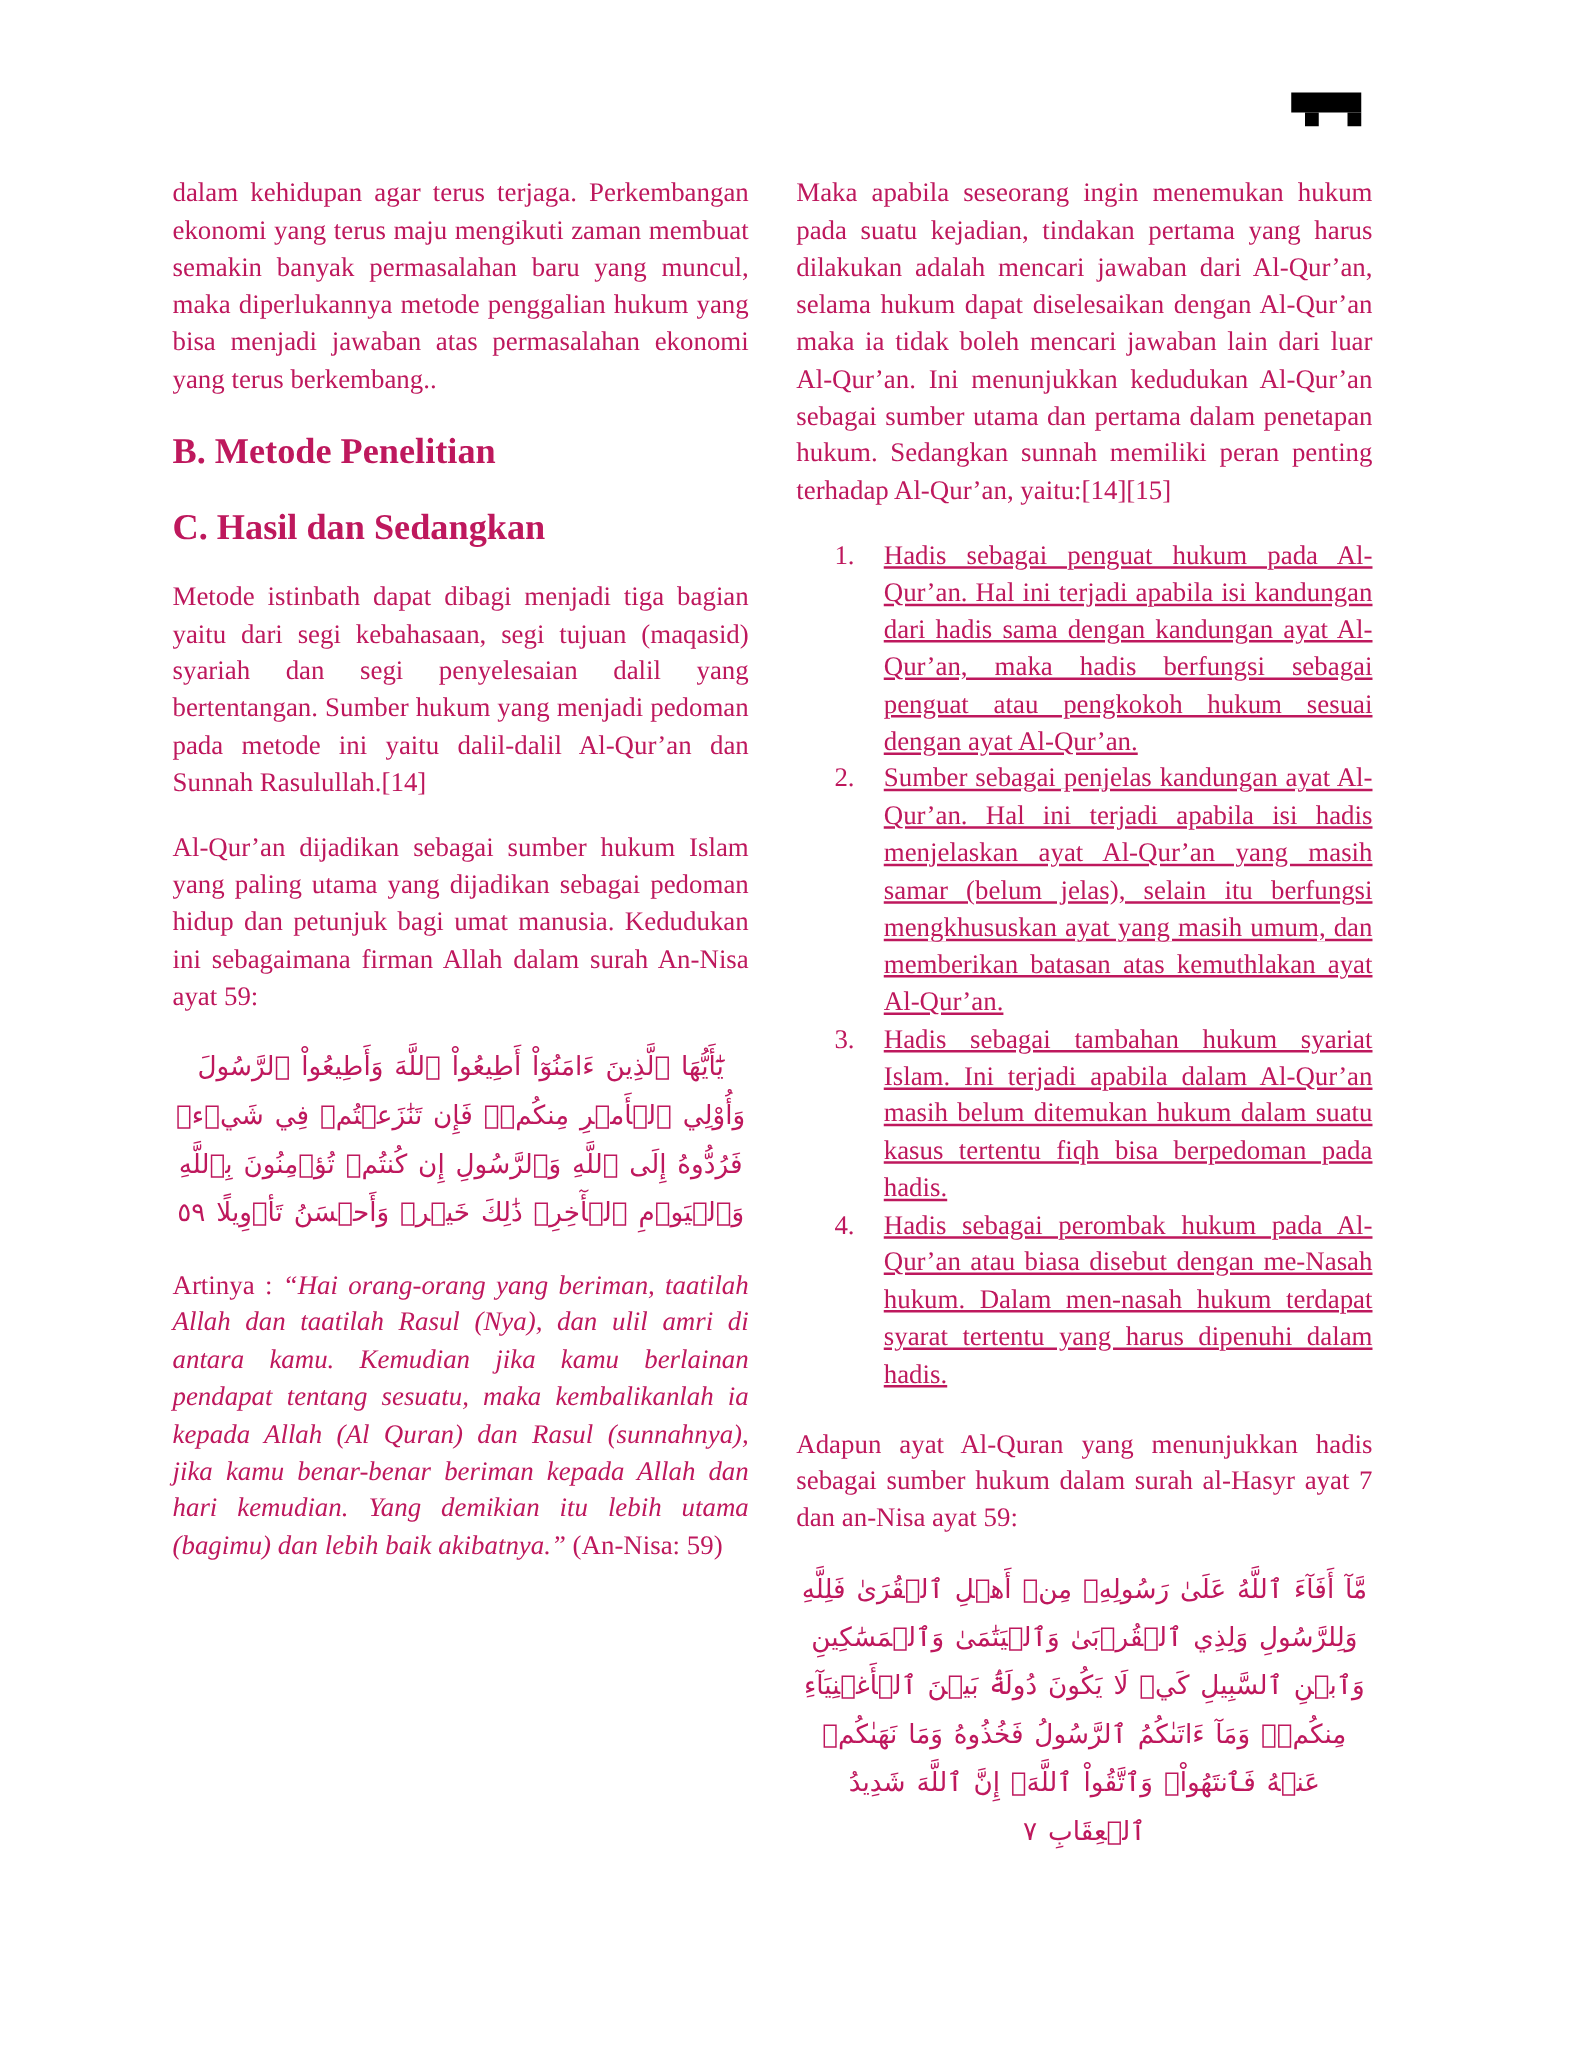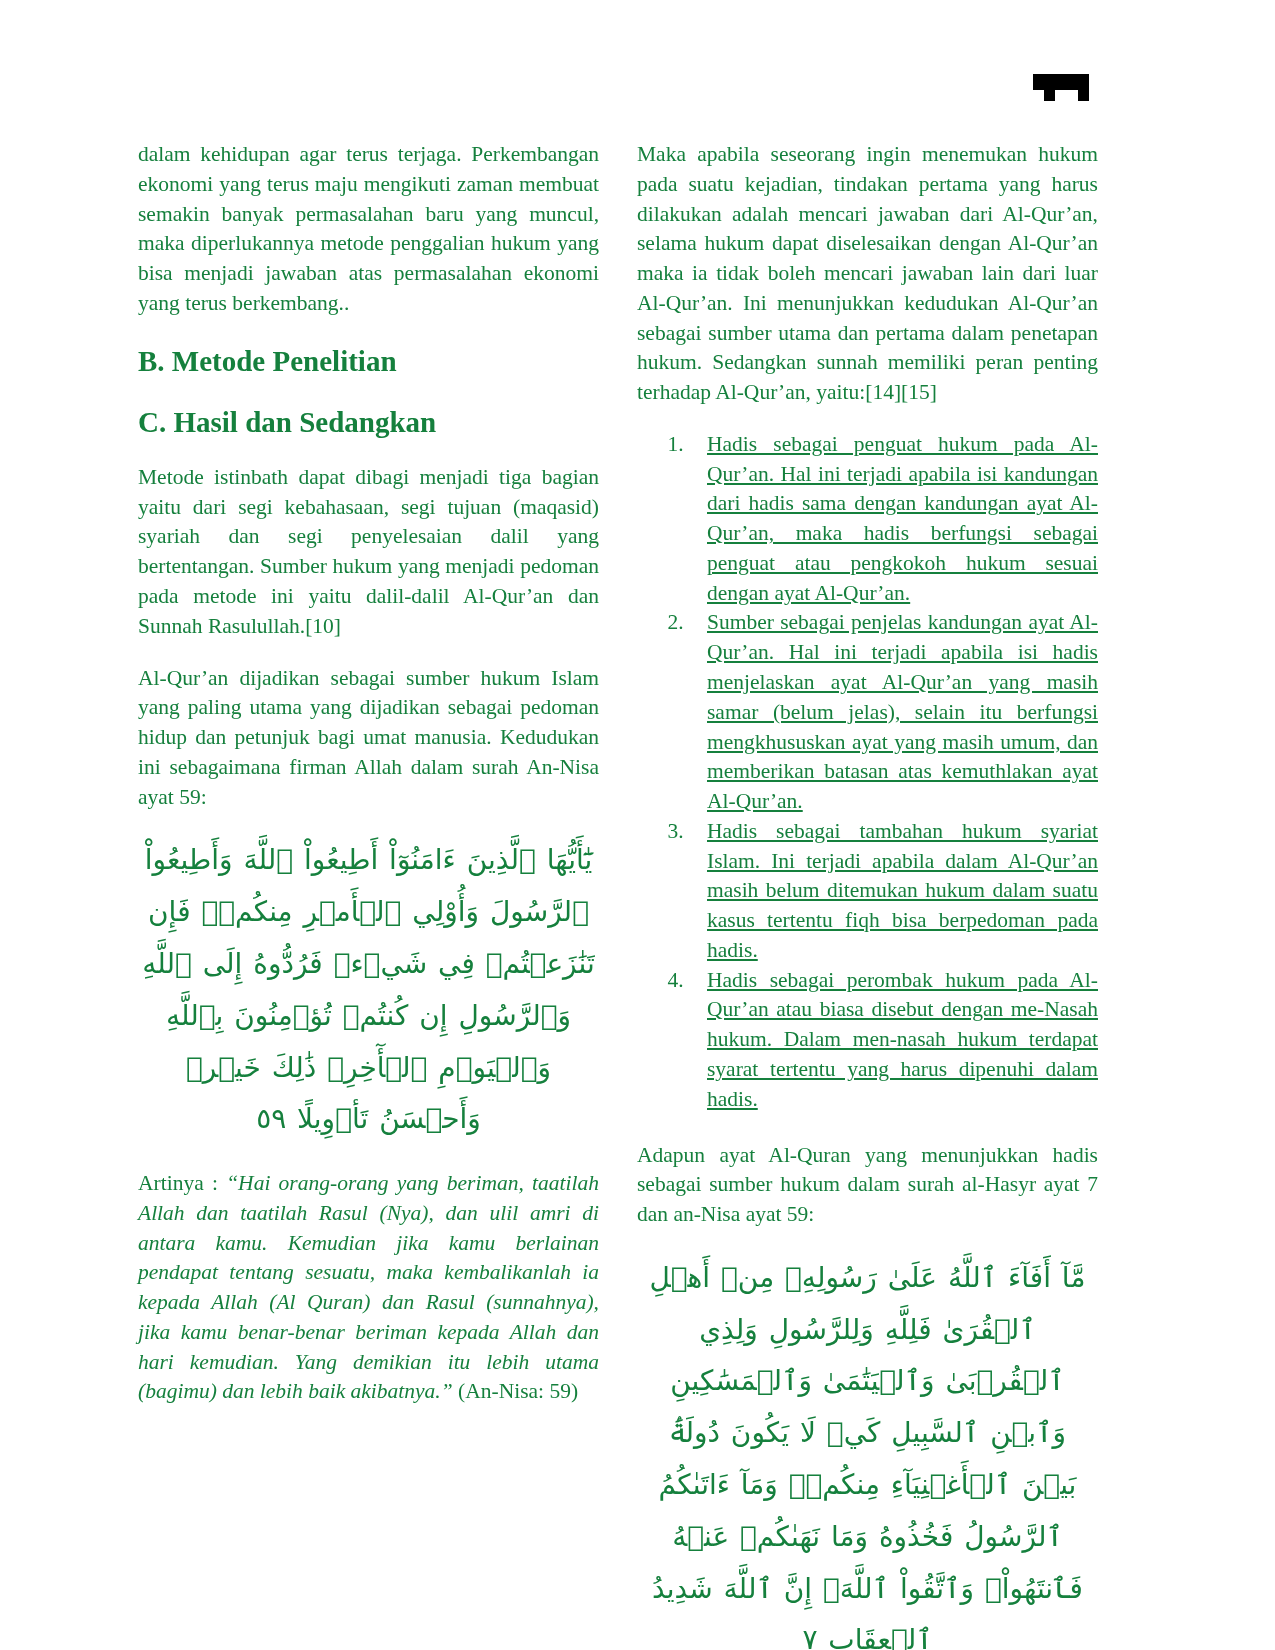--- a/index.html
+++ b/index.html
@@ -8,21 +8,21 @@
     background: #ffffff;
   }
   .page {
     position: relative;
     width: 1275px;
     height: 1650px;
     background: #ffffff;
     margin: 0 auto;
     overflow: hidden;
     font-family: "Liberation Serif", "DejaVu Serif", serif;
-    color: #15803d;
+    color: #be185d;
   }
 
   
   .header-mark {
     position: absolute;
     top: 74px;
     left: 1033px;
     width: 56px;
     height: 16px;
     background: #000000;
@@ -77,21 +77,21 @@
     line-height: 1.385;
     text-align: left;
   }
   .italic {
     font-style: italic;
   }
   .arabic {
     direction: rtl;
     text-align: center;
     font-family: "DejaVu Sans", sans-serif;
-    font-size: 28px;
+    font-size: 21px;
     line-height: 1.85;
     margin: 0 0 24px 0;
     word-spacing: 2px;
   }
   ol.numlist {
     margin: 0 0 26px 0;
     padding: 0 0 0 52px;
     list-style-type: decimal;
   }
   ol.numlist > li {
@@ -114,21 +114,21 @@
 
     <div class="col">
 
       <p class="para">dalam kehidupan agar terus terjaga. Perkembangan ekonomi yang terus maju mengikuti zaman membuat semakin banyak permasalahan baru yang muncul, maka diperlukannya metode penggalian hukum yang bisa menjadi jawaban atas permasalahan ekonomi yang terus berkembang..</p>
 
       <h2 class="heading">B. Metode Penelitian</h2>
 
 
       <h2 class="heading">C. Hasil dan Sedangkan</h2>
 
-      <p class="para">Metode istinbath dapat dibagi menjadi tiga bagian yaitu dari segi kebahasaan, segi tujuan (maqasid) syariah dan segi penyelesaian dalil yang bertentangan. Sumber hukum yang menjadi pedoman pada metode ini yaitu dalil-dalil Al-Qur’an dan Sunnah Rasulullah.[10]</p>
+      <p class="para">Metode istinbath dapat dibagi menjadi tiga bagian yaitu dari segi kebahasaan, segi tujuan (maqasid) syariah dan segi penyelesaian dalil yang bertentangan. Sumber hukum yang menjadi pedoman pada metode ini yaitu dalil-dalil Al-Qur’an dan Sunnah Rasulullah.[14]</p>
 
       <p class="para">Al-Qur’an dijadikan sebagai sumber hukum Islam yang paling utama yang dijadikan sebagai pedoman hidup dan petunjuk bagi umat manusia. Kedudukan ini sebagaimana firman Allah dalam surah An-Nisa ayat 59:</p>
 
       <p class="arabic">يَٰٓأَيُّهَا ٱلَّذِينَ ءَامَنُوٓاْ أَطِيعُواْ ٱللَّهَ وَأَطِيعُواْ ٱلرَّسُولَ وَأُوْلِي ٱلۡأَمۡرِ مِنكُمۡۖ فَإِن تَنَٰزَعۡتُمۡ فِي شَيۡءٖ فَرُدُّوهُ إِلَى ٱللَّهِ وَٱلرَّسُولِ إِن كُنتُمۡ تُؤۡمِنُونَ بِٱللَّهِ وَٱلۡيَوۡمِ ٱلۡأٓخِرِۚ ذَٰلِكَ خَيۡرٞ وَأَحۡسَنُ تَأۡوِيلًا ٥٩</p>
 
       <p class="para"><span>Artinya : </span><span class="italic">“Hai orang-orang yang beriman, taatilah Allah dan taatilah Rasul (Nya), dan ulil amri di antara kamu. Kemudian jika kamu berlainan pendapat tentang sesuatu, maka kembalikanlah ia kepada Allah (Al Quran) dan Rasul (sunnahnya), jika kamu benar-benar beriman kepada Allah dan hari kemudian. Yang demikian itu lebih utama (bagimu) dan lebih baik akibatnya.”</span><span> (An-Nisa: 59)</span></p>
 
     </div>
 
     <div class="col">

